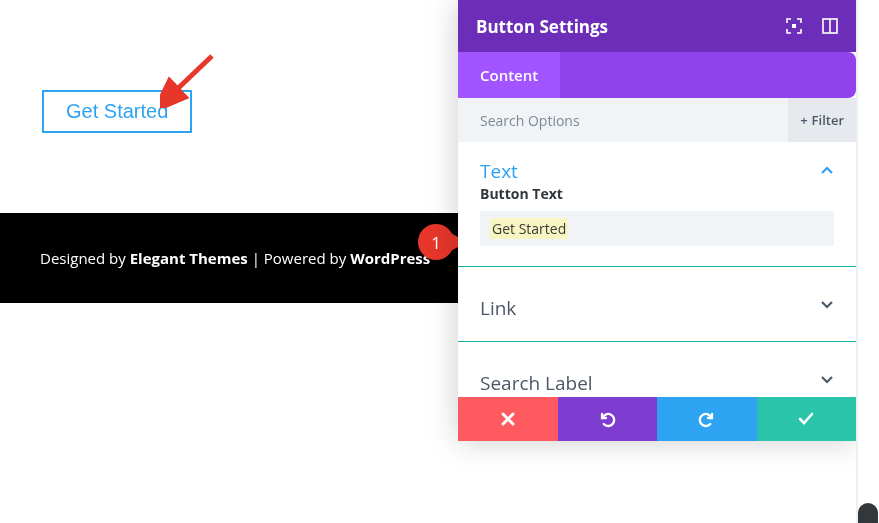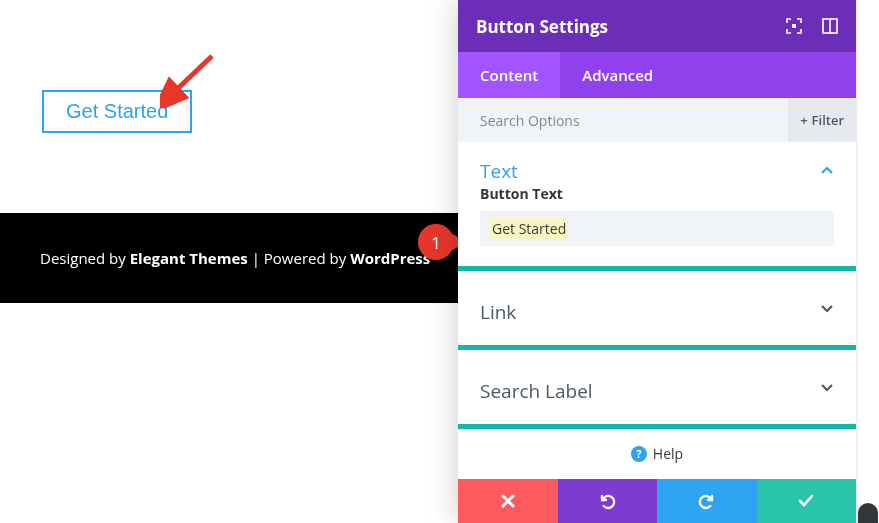--- a/index.html
+++ b/index.html
@@ -77,21 +77,21 @@
     border-left: 18px solid #e7372b;
     margin-left: -5px;
   }
 
   
   .panel {
     position: absolute;
     left: 458px;
     top: 0;
     width: 398px;
-    height: 523px;
+    height: 441px;
     background: #fff;
     box-shadow: 0 0 30px rgba(0,0,0,0.2);
     display: flex;
     flex-direction: column;
   }
   .panel-header {
     background: #6c2eb9;
     color: #fff;
     height: 52px;
     display: flex;
@@ -100,20 +100,21 @@
     justify-content: space-between;
   }
   .panel-title { font-size: 17px; font-weight: 700; }
   .panel-header-icons { display: flex; gap: 20px; }
   .header-icon { width: 16px; height: 16px; cursor: pointer; }
 
   .panel-tabs {
     background: #8f42ec;
     display: flex;
     height: 46px;
+    border-radius: 8px;
   }
   .tab {
     color: #fff;
     font-size: 15px;
     font-weight: 600;
     display: flex;
     align-items: center;
     justify-content: center;
     cursor: pointer;
     padding: 0 22px;
@@ -137,21 +138,21 @@
     padding: 0 12px;
     height: 100%;
     display: flex;
     align-items: center;
     gap: 4px;
     cursor: pointer;
   }
 
   .panel-body { flex: 1; overflow: auto; }
 
-  .section { border-bottom: 5px solid #14b8a6; padding: 16px 22px 20px; }
+  .section { border-bottom: 1px solid #14b8a6; padding: 16px 22px 20px; }
   .section.closed { padding: 20px 22px; }
   .section-head {
     display: flex; justify-content: space-between; align-items: center;
     cursor: pointer;
   }
   .section-title-open { color: #2ea3f2; font-size: 19px; }
   .section-title-closed { color: #4c5866; font-size: 19px; margin-top: 8px; }
   .chevron { color: #2ea3f2; font-size: 14px; }
   .chevron.gray { color: #4c5866; }
 
@@ -234,21 +235,20 @@
       </svg>
       <svg class="header-icon" viewBox="0 0 16 16" fill="none" stroke="#fff" stroke-width="1.6">
         <rect x="1" y="1" width="14" height="14"></rect>
           <line x1="8" y1="1" x2="8" y2="15"></line>
       </svg>
     </div>
   </div>
 
   <div class="panel-tabs">
     <div class="tab active">Content</div>
-    <div class="tab">Advanced</div>
   </div>
 
   <div class="search-row">
     <span class="search-placeholder">Search Options</span>
     <div class="filter-btn">
       <span>+</span>
       <span>Filter</span>
     </div>
   </div>
 

